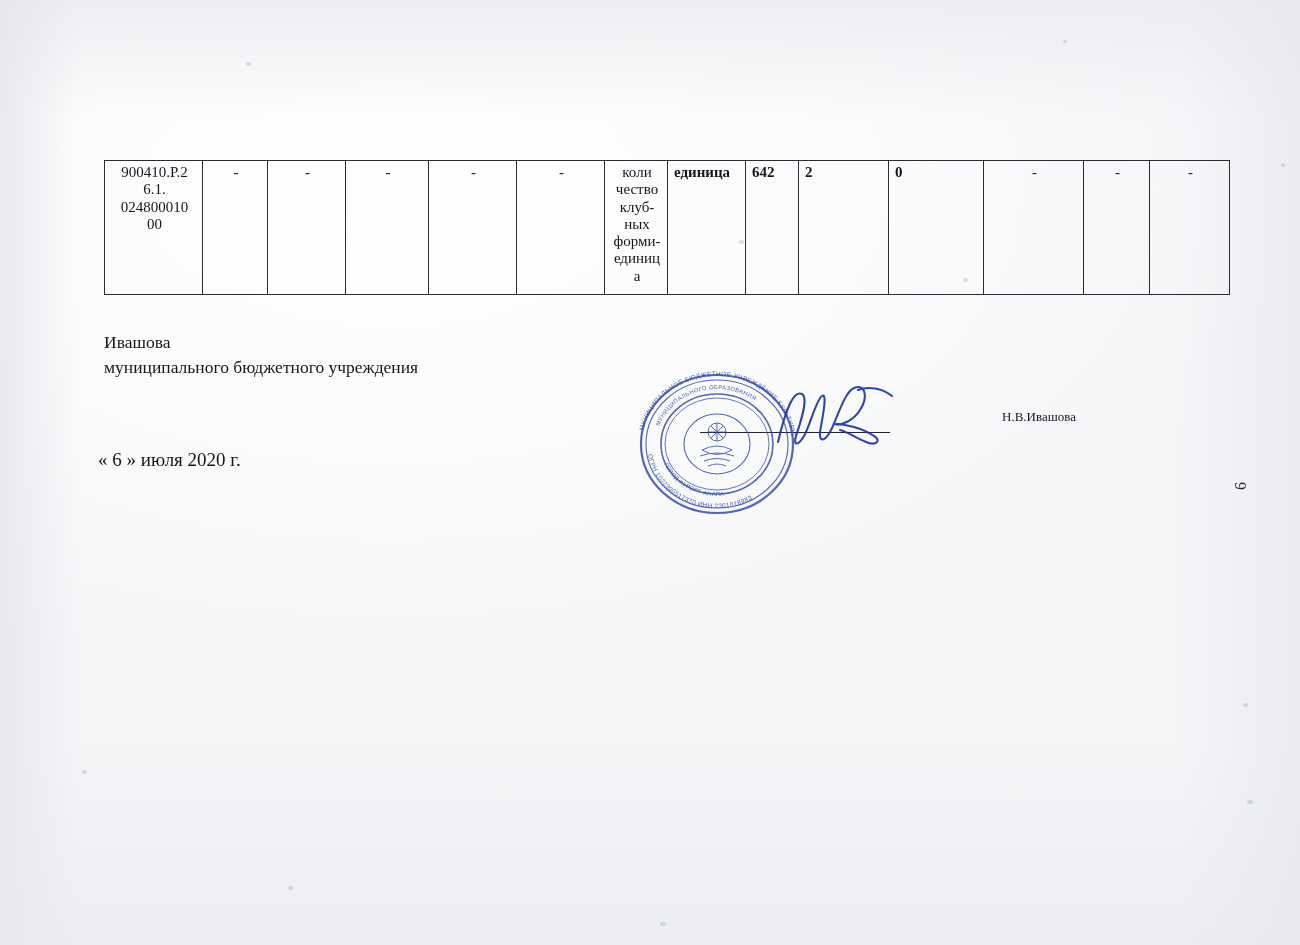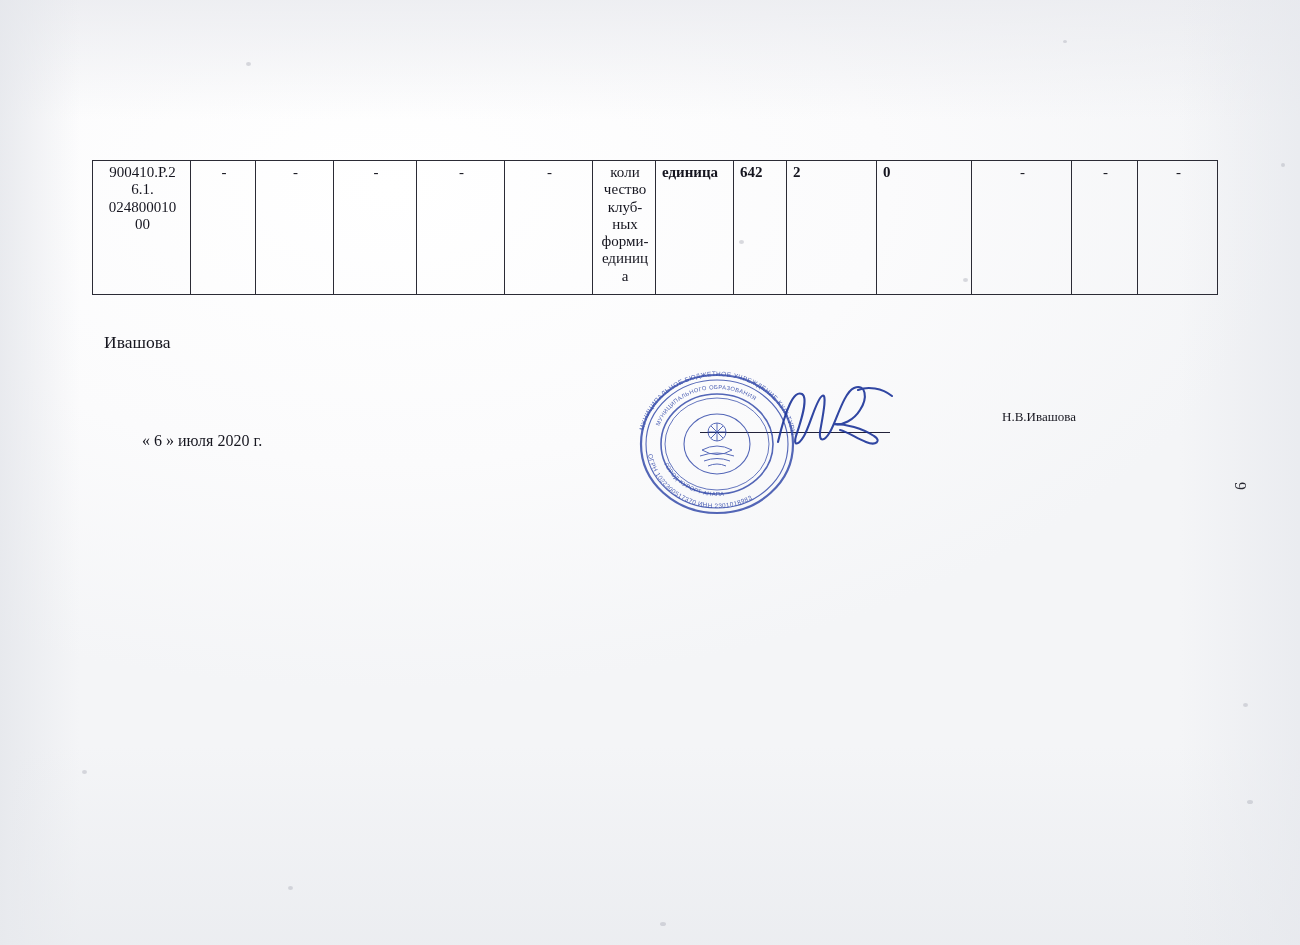--- a/index.html
+++ b/index.html
@@ -51,21 +51,21 @@
     position: absolute;
     background: #b9bcc4;
     border-radius: 50%;
     opacity: 0.55;
     pointer-events: none;
   }
 
   
   .doc-table {
     position: absolute;
-    left: 92px;
+    left: 104px;
     top: 160px;
     width: 1110px;
     border-collapse: collapse;
     table-layout: fixed;
     font-size: 15px;
   }
   .doc-table td {
     border: 1px solid #2b2b35;
     vertical-align: top;
     padding: 3px 4px 0 6px;
@@ -106,25 +106,24 @@
     font-size: 17.5px;
     line-height: 1.45;
     color: #16161f;
   }
   .sign-block .line {
     white-space: nowrap;
   }
   .date-line {
     position: absolute;
     left: 98px;
-    top: 432px;
-    font-size: 16px;
+    top: 449px;
+    font-size: 19px;
     color: #16161f;
     white-space: nowrap;
-    margin-left: 44px;
   }
   .signee-name {
     position: absolute;
     left: 1002px;
     top: 409px;
     font-size: 13px;
     color: #16161f;
     white-space: nowrap;
   }
   .sign-rule {
@@ -233,20 +232,21 @@
         <td class="center bold">0</td>
         <td class="dash">-</td>
         <td class="dash">-</td>
         <td class="dash">-</td>
       </tr>
     </tbody>
   </table>
 
   <div class="sign-block">
     <div class="line">Ивашова</div>
+    <div class="line">муниципального бюджетного учреждения</div>
   </div>
 
   <div class="date-line">« 6 »  июля 2020 г.</div>
   <div class="sign-rule"></div>
   <div class="signee-name">Н.В.Ивашова</div>
 
   <div class="stamp">
     <svg width="190" height="150" viewBox="0 0 190 150">
       <defs>
         <path id="arcTop" d="M 20,78 A 75,68 0 0 1 170,78"></path>

